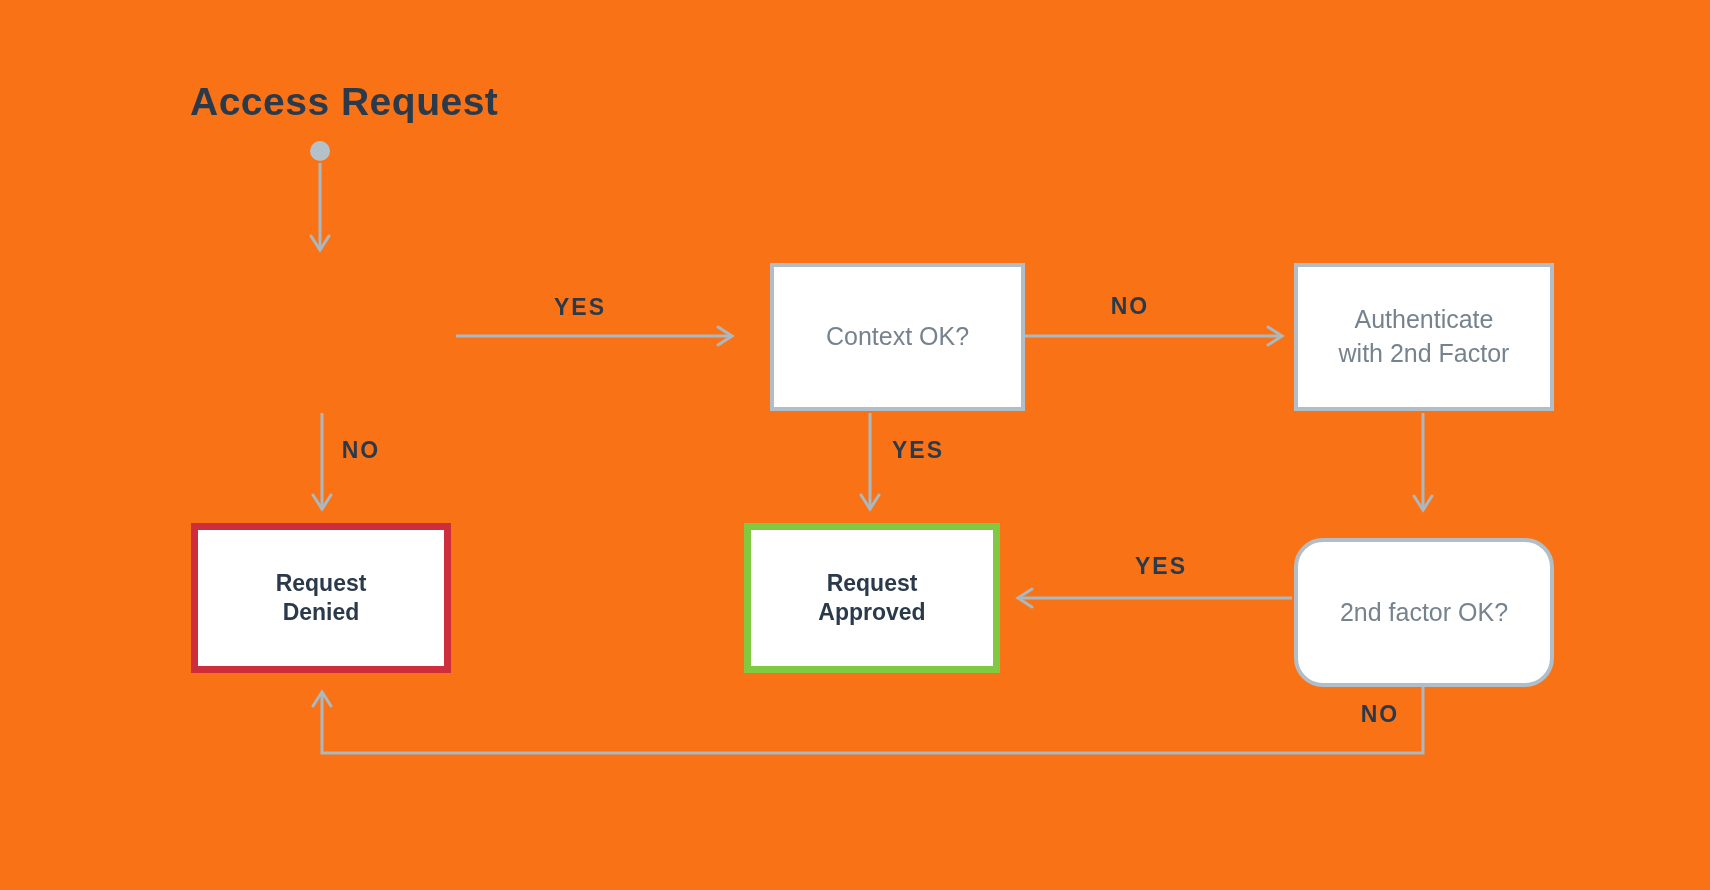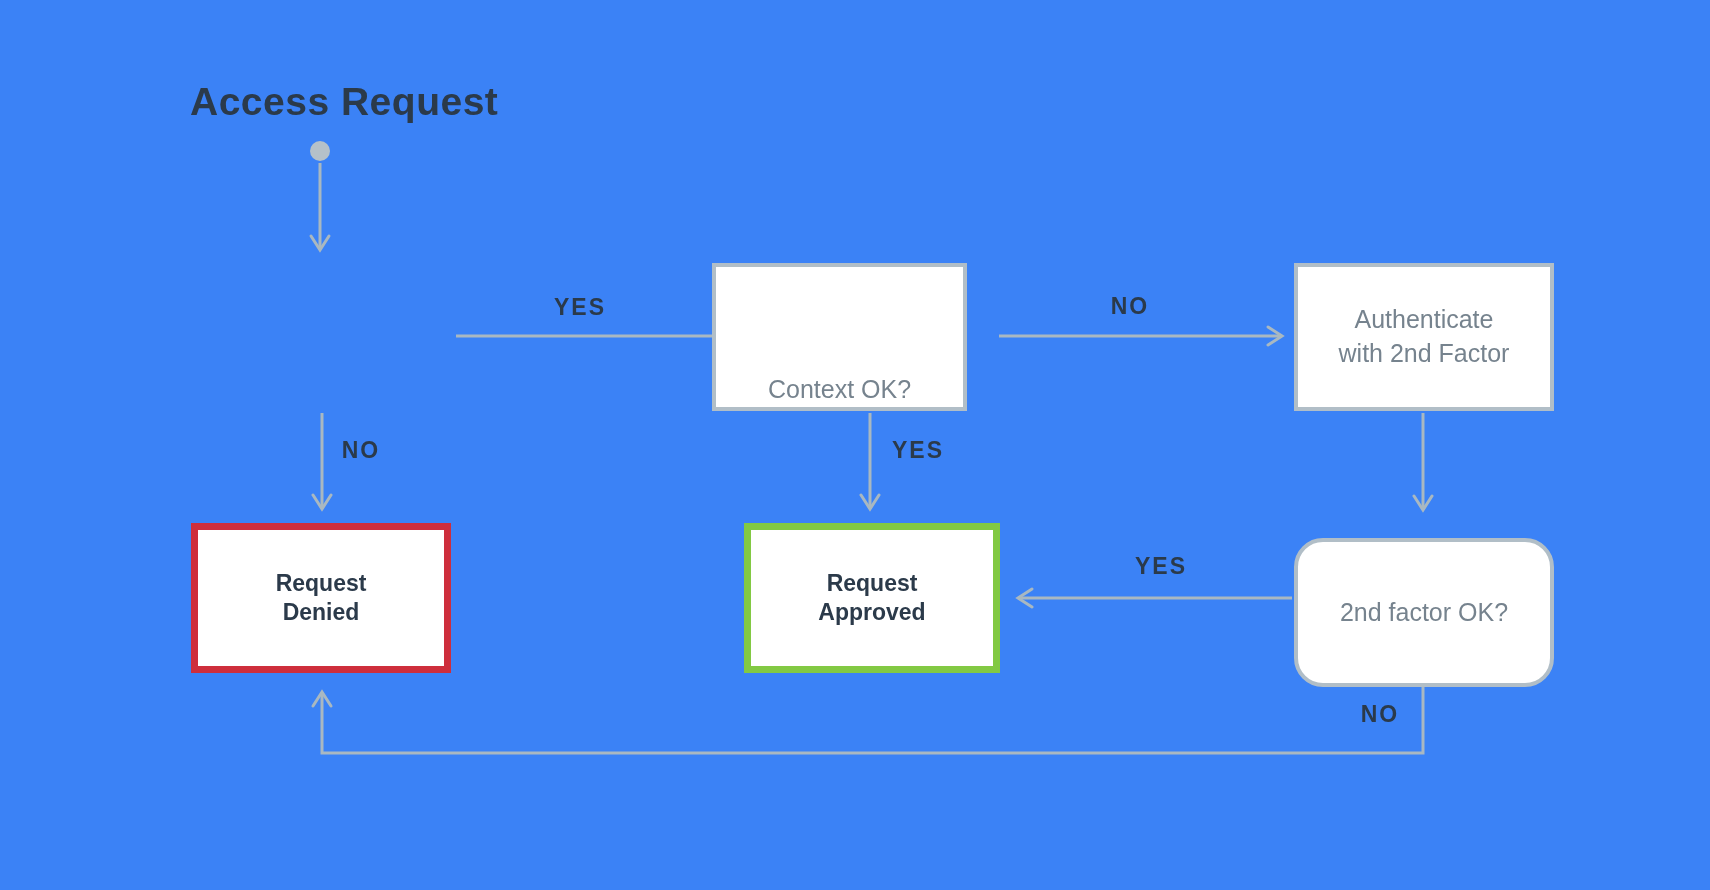--- a/index.html
+++ b/index.html
@@ -4,21 +4,21 @@
 <style>
   html, body {
     margin: 0;
     padding: 0;
     background: #ffffff;
   }
   #canvas {
     position: relative;
     width: 1710px;
     height: 890px;
-    background: #3b82f6;
+    background: #f97316;
     font-family: "Liberation Sans", sans-serif;
     overflow: hidden;
   }
   #connectors {
     position: absolute;
     left: 0;
     top: 0;
     z-index: 1;
   }
   .flow-title {
@@ -54,21 +54,21 @@
   .node.outcome .node-text {
     font-size: 23px;
     font-weight: 700;
     color: #2b3a4a;
     line-height: 1.25;
   }
   .node.denied   { border-color: #ce2e3c; }
   .node.approved { border-color: #82c943; }
 
   #node-first-factor  { left: 191px;  top: 263px; width: 263px; height: 148px; }
-  #node-context       { left: 712px;  top: 263px; width: 255px; height: 148px; align-items: flex-end; }
+  #node-context       { left: 770px;  top: 263px; width: 255px; height: 148px; }
   #node-authenticate  { left: 1294px; top: 263px; width: 260px; height: 148px; }
   #node-denied        { left: 191px;  top: 523px; width: 260px; height: 150px; }
   #node-approved      { left: 744px;  top: 523px; width: 256px; height: 150px; }
   #node-second-factor { left: 1294px; top: 538px; width: 260px; height: 149px; border-radius: 29px; }
 
   .edge-label {
     position: absolute;
     transform: translate(-50%, -50%);
     font-size: 23px;
     font-weight: 700;

